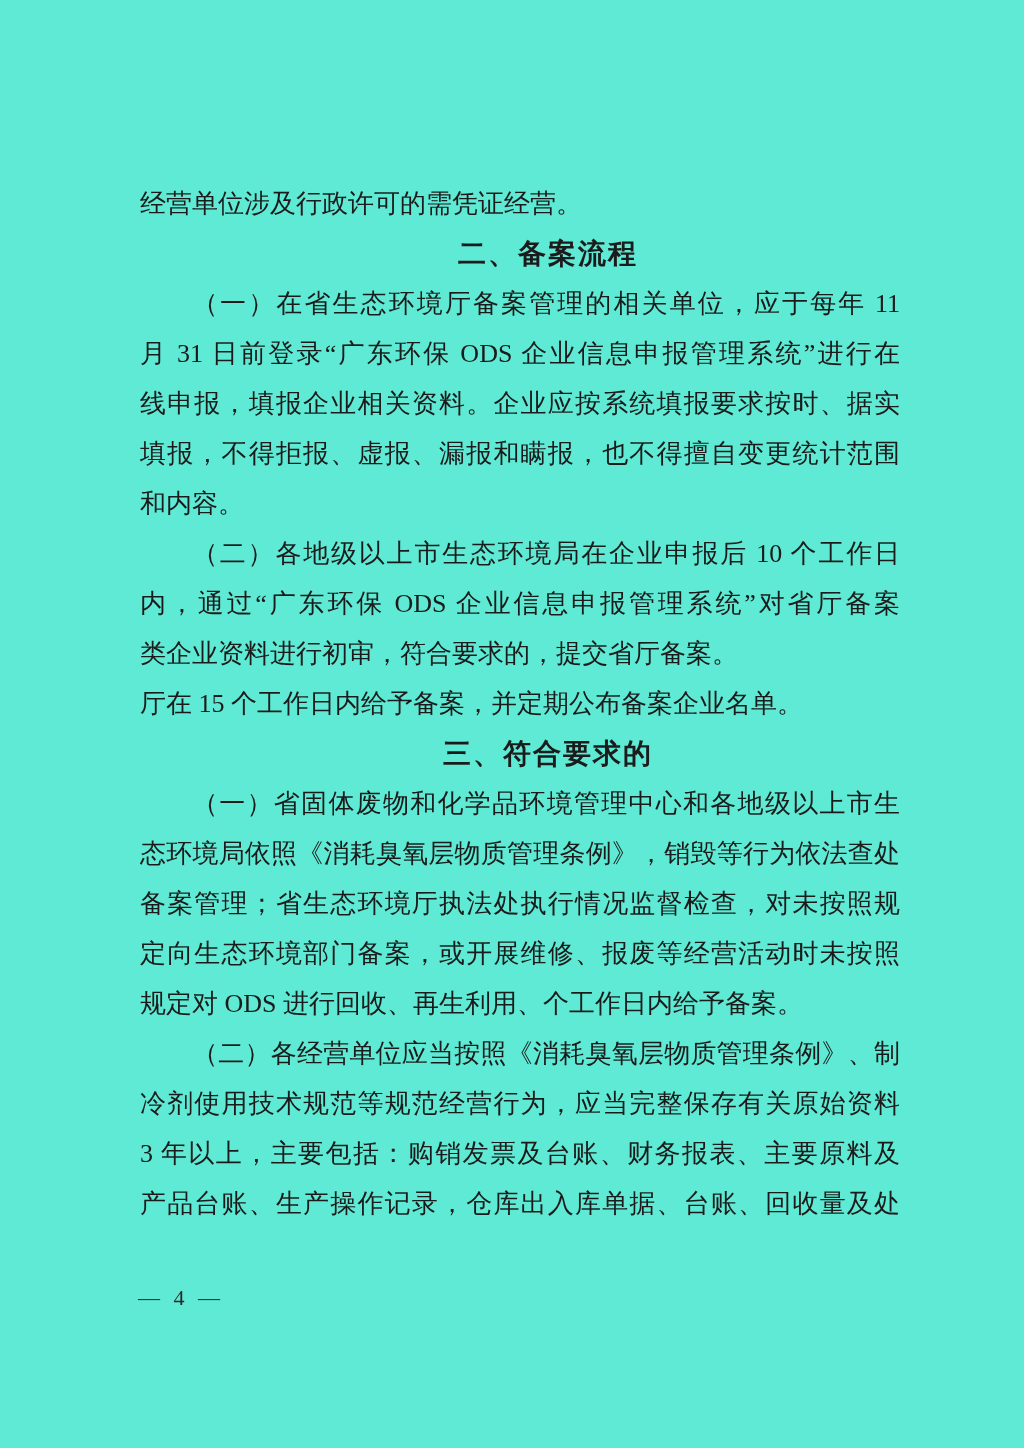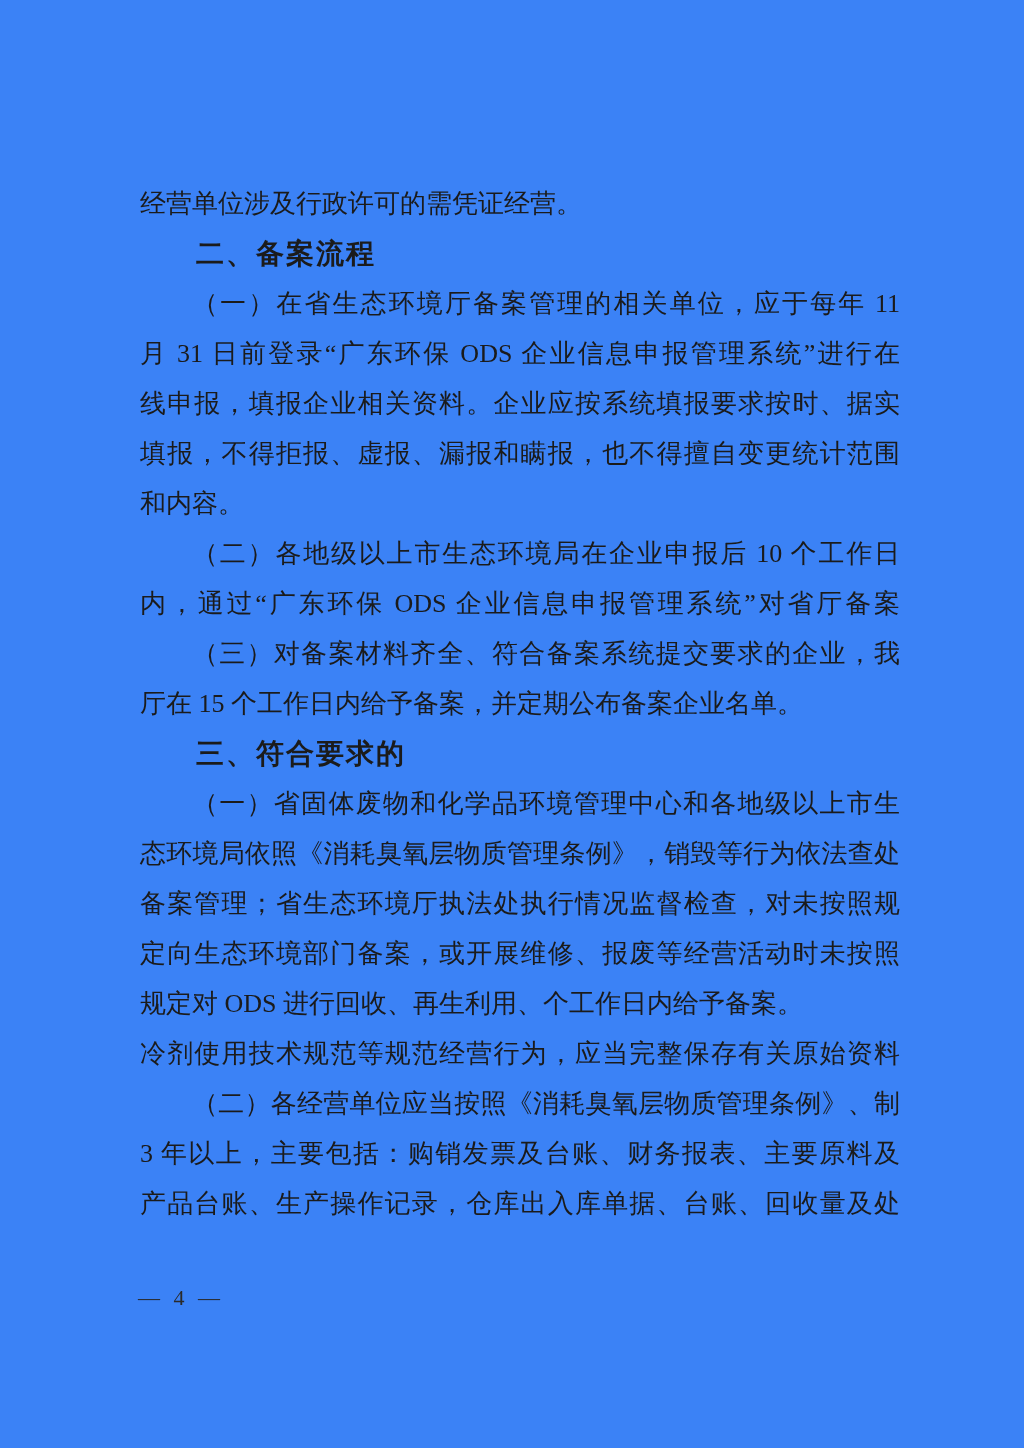--- a/index.html
+++ b/index.html
@@ -5,21 +5,21 @@
   html, body {
     margin: 0;
     padding: 0;
     background: #e8e8e8;
   }
   .page {
     position: relative;
     width: 1024px;
     height: 1448px;
     margin: 0 auto;
-    background: #3b82f6;
+    background: #5eead4;
     font-family: "Liberation Serif", "DejaVu Serif", serif;
     color: #1b1b1b;
     overflow: hidden;
   }
   .content {
     position: absolute;
     left: 140px;
     top: 179px;
     width: 760px;
   }
@@ -28,20 +28,21 @@
     line-height: 50px;
     height: 50px;
     text-align: left;
   }
   .line.just {
     text-align: justify;
     text-align-last: justify;
   }
   .line.indent {
     text-indent: 2em;
+    text-align: center;
   }
   .line.heading {
     font-family: "Liberation Sans", "DejaVu Sans", sans-serif;
     font-weight: bold;
     font-size: 28px;
     letter-spacing: 2px;
   }
   .footer {
     position: absolute;
     left: 138px;
@@ -60,27 +61,27 @@
 
   <div class="line">经营单位涉及行政许可的需凭证经营。</div>
       <div class="line heading indent">二、备案流程</div>
       <div class="line indent just">（一）在省生态环境厅备案管理的相关单位，应于每年 11</div>
       <div class="line just">月 31 日前登录“广东环保 ODS 企业信息申报管理系统”进行在</div>
       <div class="line just">线申报，填报企业相关资料。企业应按系统填报要求按时、据实</div>
       <div class="line just">填报，不得拒报、虚报、漏报和瞒报，也不得擅自变更统计范围</div>
       <div class="line">和内容。</div>
       <div class="line indent just">（二）各地级以上市生态环境局在企业申报后 10 个工作日</div>
       <div class="line just">内，通过“广东环保 ODS 企业信息申报管理系统”对省厅备案</div>
-      <div class="line indent just">（三）对备案材料齐全、符合备案系统提交要求的企业，我</div>
+      <div class="line">类企业资料进行初审，符合要求的，提交省厅备案。</div>
       <div class="line">厅在 15 个工作日内给予备案，并定期公布备案企业名单。</div>
       <div class="line heading indent">三、符合要求的</div>
       <div class="line indent just">（一）省固体废物和化学品环境管理中心和各地级以上市生</div>
       <div class="line just">态环境局依照《消耗臭氧层物质管理条例》，销毁等行为依法查处</div>
       <div class="line just">备案管理；省生态环境厅执法处执行情况监督检查，对未按照规</div>
       <div class="line just">定向生态环境部门备案，或开展维修、报废等经营活动时未按照</div>
       <div class="line">规定对 ODS 进行回收、再生利用、个工作日内给予备案。</div>
+      <div class="line indent just">（二）各经营单位应当按照《消耗臭氧层物质管理条例》、制</div>
       <div class="line just">冷剂使用技术规范等规范经营行为，应当完整保存有关原始资料</div>
-      <div class="line indent just">（二）各经营单位应当按照《消耗臭氧层物质管理条例》、制</div>
       <div class="line just">3 年以上，主要包括：购销发票及台账、财务报表、主要原料及</div>
       <div class="line just">产品台账、生产操作记录，仓库出入库单据、台账、回收量及处</div>
     </div>
   <div class="footer">— 4 —</div>
 </div>
 
 </body></html>

